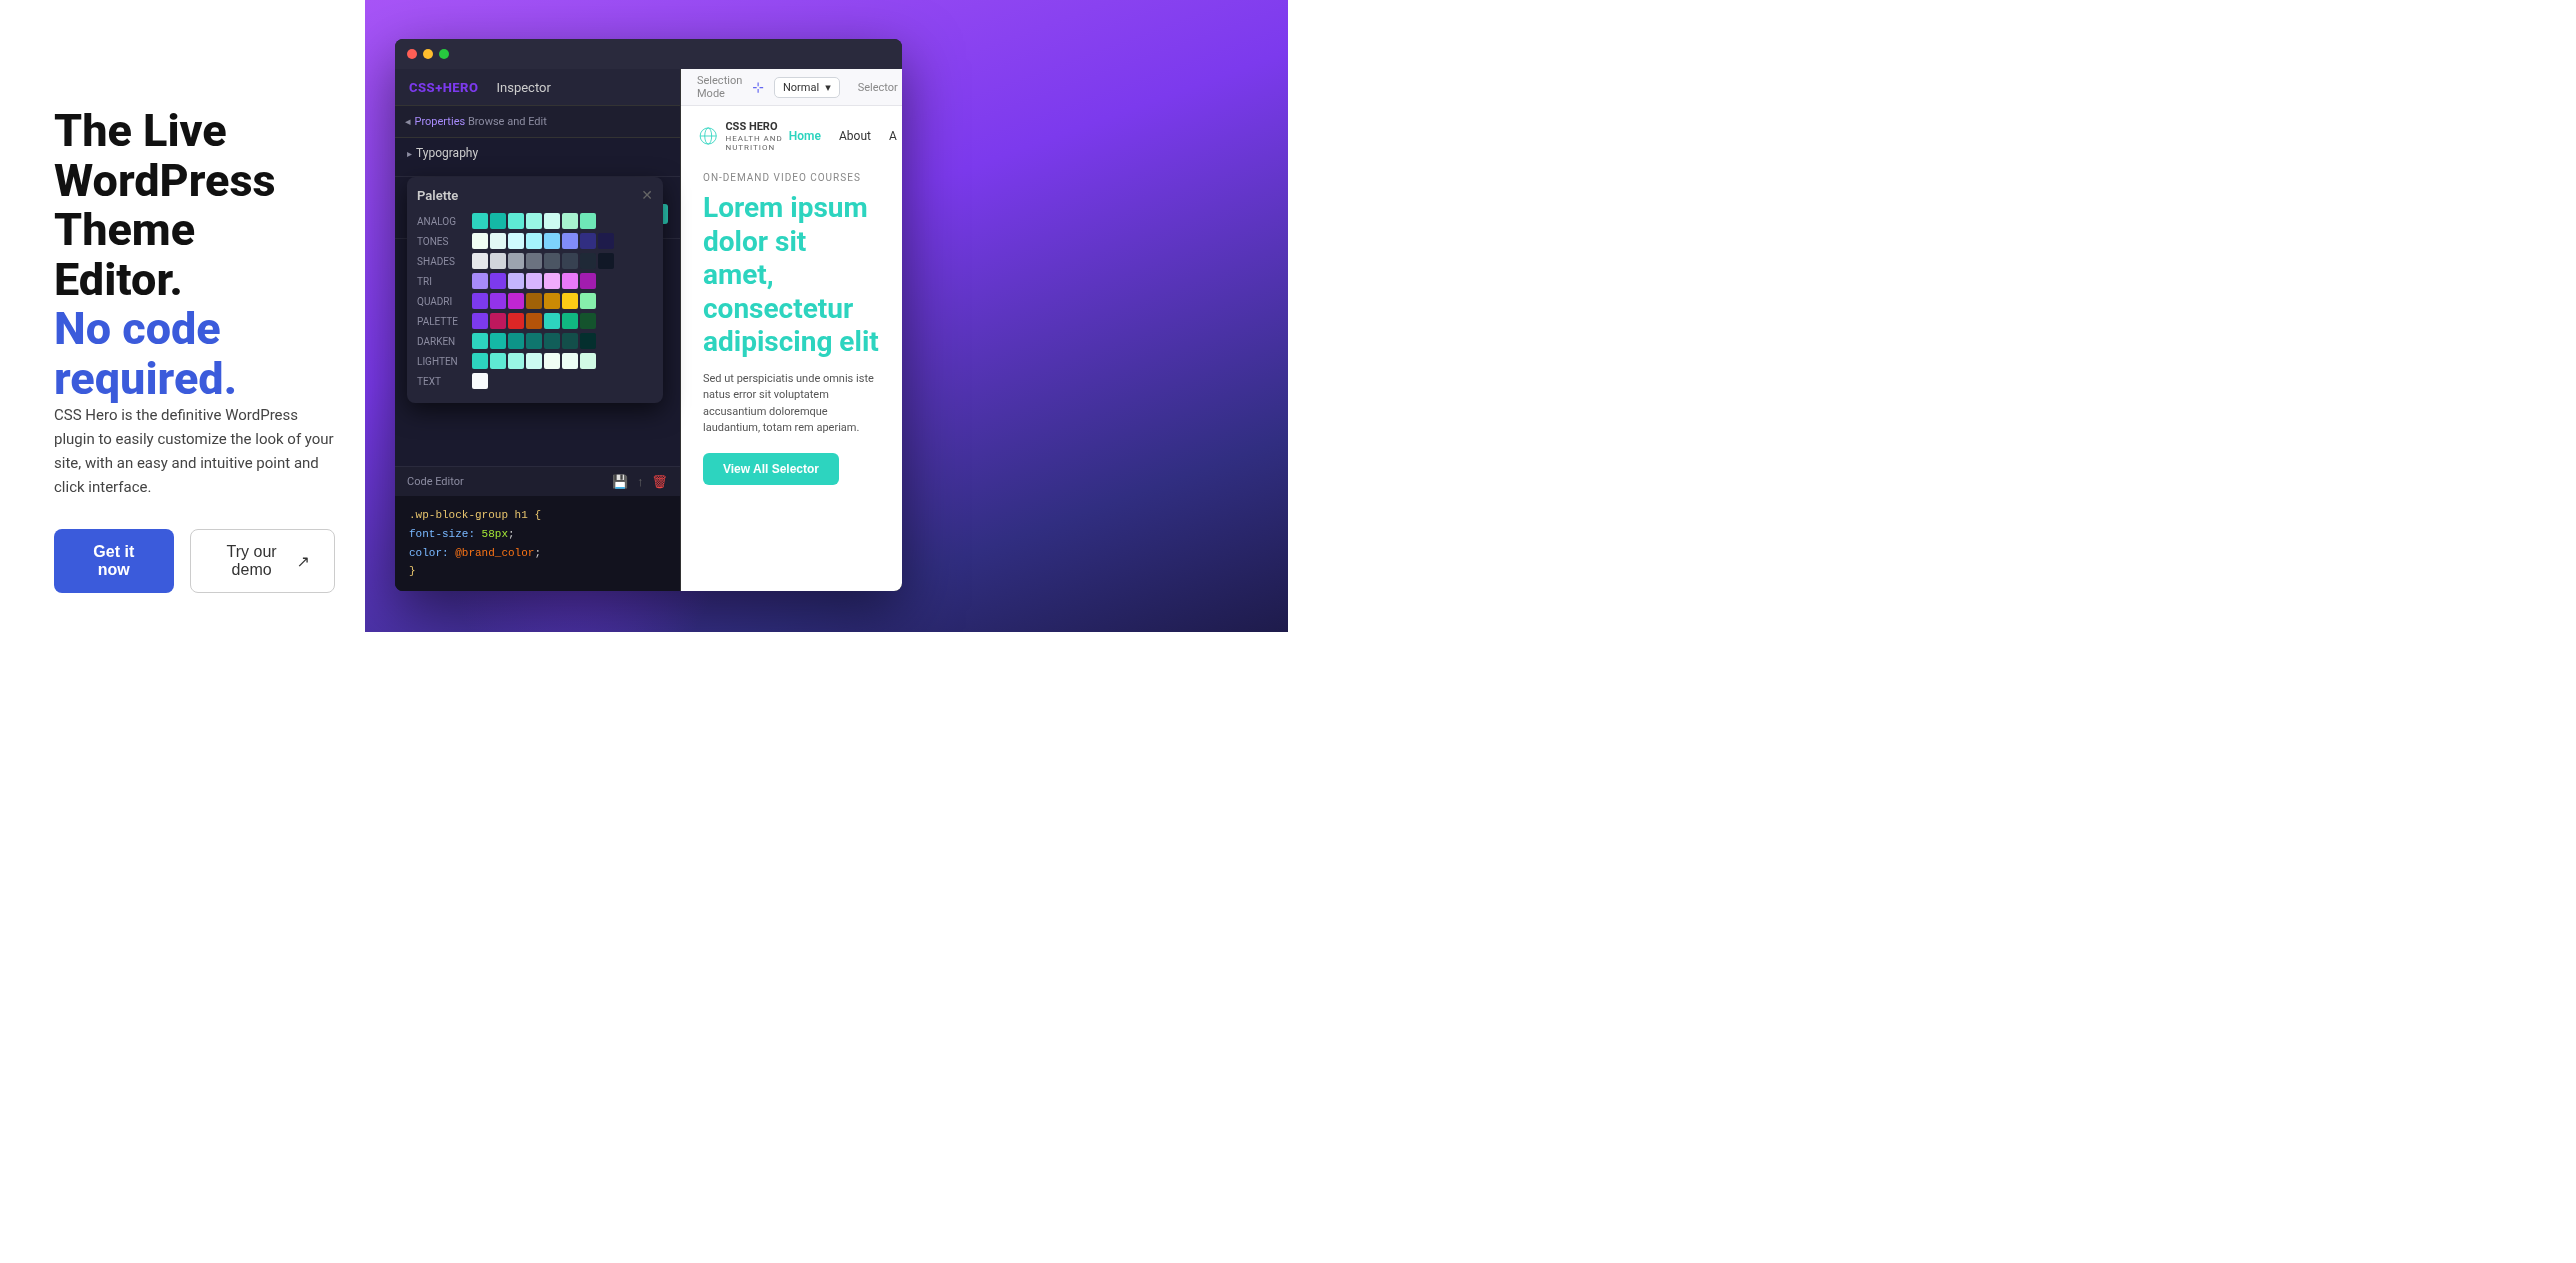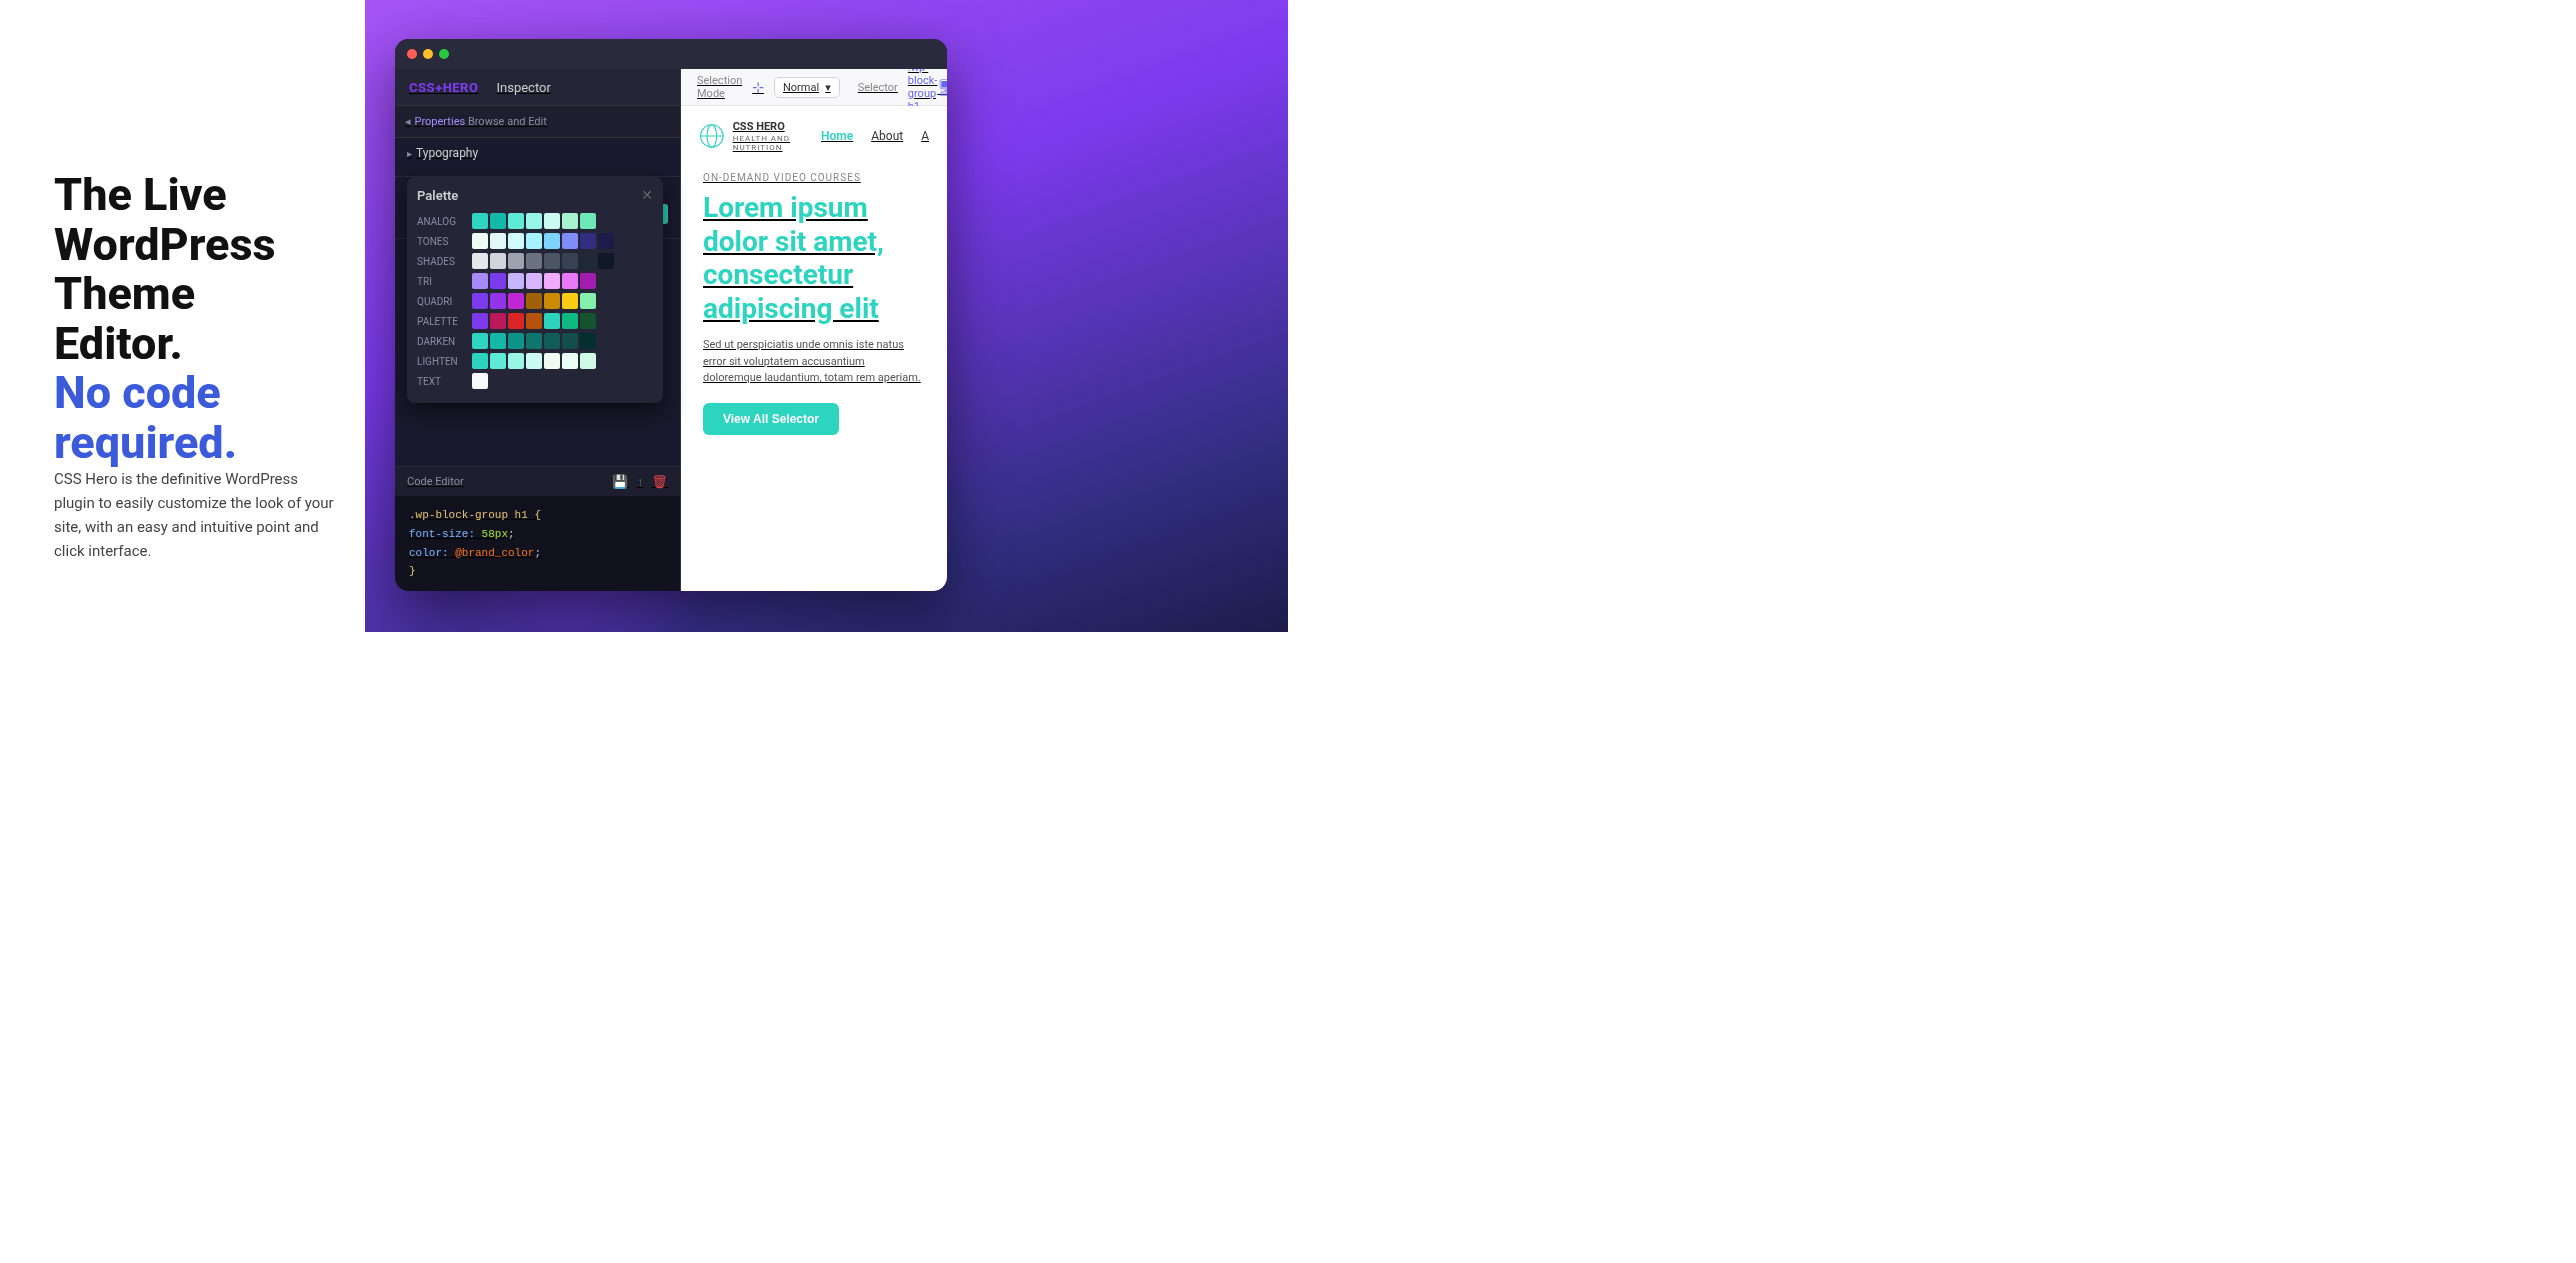--- a/index.html
+++ b/index.html
@@ -93,31 +93,30 @@
       display: flex;
       align-items: flex-start;
       justify-content: flex-start;
       padding-top: 30px;
       padding-left: 30px;
     }
 
     
     .browser-mockup {
       background: #1e1e2e;
-      border-radius: 14px;
-      width: 552px;
+      border-radius: 8px;
+      width: 507px;
       height: 552px;
       position: absolute;
       top: 39px;
       left: 30px;
       box-shadow: 0 20px 59px rgba(0,0,0,0.5);
       overflow: hidden;
       display: flex;
       flex-direction: column;
-      text-decoration: underline;
     }
 
     .browser-titlebar {
       background: #2a2a3d;
       height: 30px;
       display: flex;
       align-items: center;
       padding: 0 12px;
       gap: 6px;
       flex-shrink: 0;
@@ -440,20 +439,27 @@
 
 <div class="page-wrapper">
 
   <div class="left-section">
     <h1>
       <span class="hero-heading">The Live WordPress</span><br>
       <span class="hero-heading">Theme Editor.</span><br>
       <span class="hero-heading-blue">No code required.</span>
     </h1>
     <p class="hero-description">CSS Hero is the definitive WordPress plugin to easily customize the look of your site, with an easy and intuitive point and click interface.</p>
+    <div class="button-group">
+      <button class="btn-primary">Get it now</button>
+      <button class="btn-secondary">
+        <span>Try our demo</span>
+        <span>↗</span>
+      </button>
+    </div>
   </div>
 
   <div class="right-section">
     <div class="gradient-bg"></div>
 
     <div class="browser-mockup">
 
       <div class="browser-titlebar">
         <div class="dot dot-red"></div>
         <div class="dot dot-yellow"></div>

